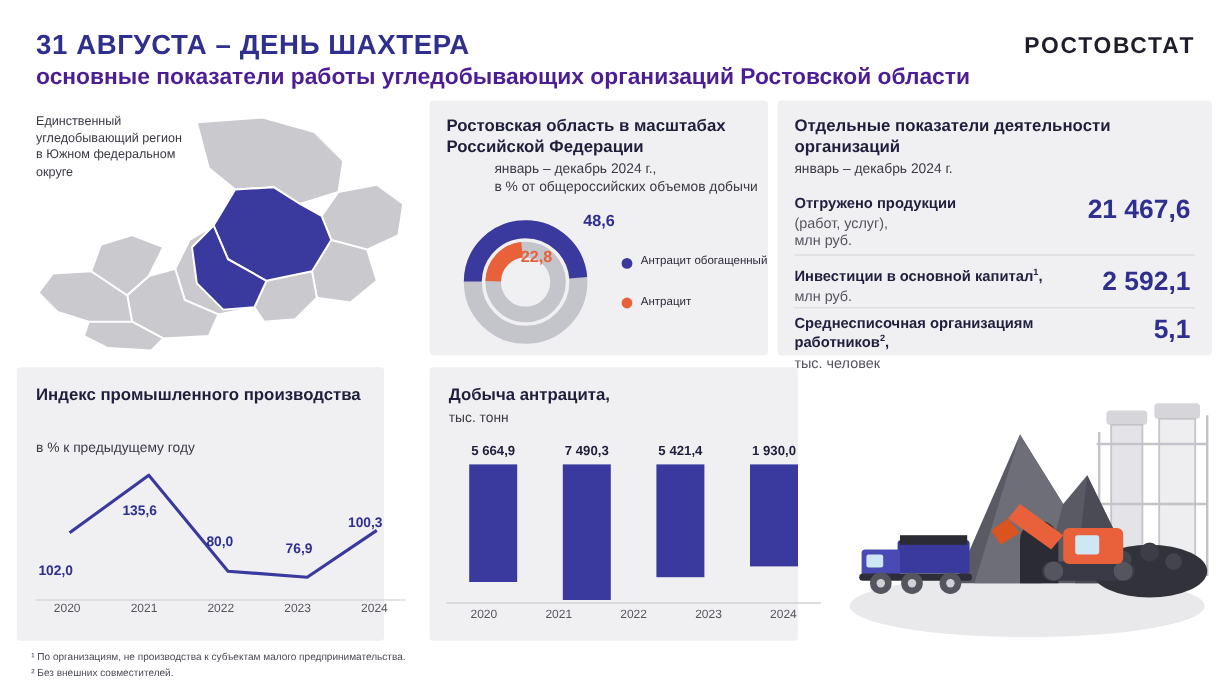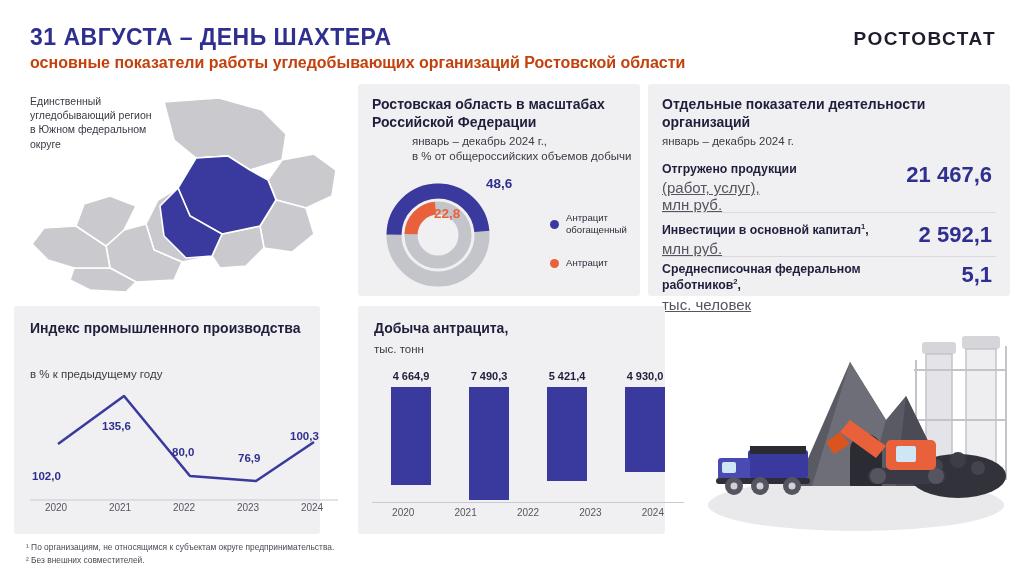--- a/index.html
+++ b/index.html
@@ -14,21 +14,21 @@
   .page { position:relative; width:1024px; height:576px; }
 
   
   .hdr-title {
     position:absolute; left:30px; top:24px;
     font-size:23px; font-weight:bold; letter-spacing:0.5px;
     color:#2f2f8f;
   }
   .hdr-sub {
     position:absolute; left:30px; top:54px;
-    font-size:16px; font-weight:bold; color:#c2410c;
+    font-size:19px; font-weight:bold; color:#4c1d95;
   }
   .brand {
     position:absolute; right:28px; top:28px;
     font-size:19px; font-weight:bold; letter-spacing:1.5px;
     color:#1d1d2b;
   }
 
   
   .map-panel { position:absolute; left:14px; top:84px; width:340px; height:212px; }
   .map-note {
@@ -49,31 +49,31 @@
   .donut-wrap { position:absolute; left:10px; top:96px; }
   .donut-lbl-blue {
     position:absolute; left:128px; top:92px;
     font-size:13.5px; font-weight:bold; color:#2f2f8f;
   }
   .donut-lbl-orange {
     position:absolute; left:76px; top:122px;
     font-size:13.5px; font-weight:bold; color:#e8613a;
   }
   .legend { position:absolute; left:160px; top:128px; font-size:9.6px; color:#2b2b3a; }
-  .legend-row { display:flex; align-items:center; margin-bottom:12px;margin-left:32px; }
+  .legend-row { display:flex; align-items:flex-end; margin-bottom:12px; }
   .legend-dot { width:9px; height:9px; border-radius:50%; margin-right:7px; margin-top:1px; flex:0 0 auto; }
   .legend-txt { line-height:1.2; }
 
   
   #ind-card { left:648px; top:84px; width:362px; height:212px; }
   #ind-card .card-title { position:absolute; left:14px; top:12px; width:330px; }
   #ind-card .card-sub   { position:absolute; left:14px; top:50px; }
   .ind-row { position:absolute; left:14px; width:336px; }
   .ind-name { font-size:12.3px; font-weight:bold; color:#1f1f3d; line-height:1.25; }
-  .ind-unit { font-size:15px; color:#55555f; margin-top:2px;text-decoration:underline; }
+  .ind-unit { font-size:12px; color:#55555f; margin-top:2px; }
   .ind-val {
     position:absolute; right:6px; top:0;
     font-size:22px; font-weight:bold; color:#2f2f8f; white-space:nowrap;
   }
   .ind-sep { position:absolute; left:14px; width:334px; height:1px; background:#d9d9de; }
   .sup { font-size:0.62em; vertical-align:super; }
 
   
   #line-card { left:14px; top:306px; width:306px; height:228px; }
   #line-card .card-title { position:absolute; left:16px; top:14px; }
@@ -175,21 +175,21 @@
     <div class="ind-sep" style="top:128px;"></div>
 
     <div class="ind-row" style="top:138px;">
       <div class="ind-name"><span>Инвестиции в основной капитал</span><span class="sup">1</span>,</div>
       <div class="ind-unit">млн руб.</div>
       <div class="ind-val">2 592,1</div>
     </div>
     <div class="ind-sep" style="top:172px;"></div>
 
     <div class="ind-row" style="top:178px;">
-      <div class="ind-name" style="width:240px;"><span>Среднесписочная федеральном работников</span><span class="sup">2</span>,</div>
+      <div class="ind-name" style="width:240px;"><span>Среднесписочная организациям работников</span><span class="sup">2</span>,</div>
       <div class="ind-unit">тыс.  человек</div>
       <div class="ind-val">5,1</div>
     </div>
   </div>
 
   <div class="card" id="line-card">
     <div class="card-title">Индекс промышленного производства</div>
     <div class="card-sub">в % к предыдущему  году</div>
 
     <svg class="line-plot" width="340" height="150" viewBox="0 0 340 150">
@@ -212,33 +212,33 @@
       <span>2024</span>
     </div>
   </div>
 
   <div class="card" id="bar-card">
     <div class="card-title">Добыча антрацита,</div>
     <div class="card-sub">тыс. тонн</div>
 
     <div class="bars">
       <div class="bar-col">
-        <div class="bar-val">4 664,9</div>
+        <div class="bar-val">5 664,9</div>
         <div class="bar-rect" style="height:98px;"></div>
       </div>
       <div class="bar-col">
         <div class="bar-val">7 490,3</div>
         <div class="bar-rect" style="height:130px;"></div>
       </div>
       <div class="bar-col">
         <div class="bar-val">5 421,4</div>
         <div class="bar-rect" style="height:94px;"></div>
       </div>
       <div class="bar-col">
-        <div class="bar-val">4 930,0</div>
+        <div class="bar-val">1 930,0</div>
         <div class="bar-rect" style="height:85px;"></div>
       </div>
     </div>
     <div class="bar-axis"></div>
     <div class="bar-xlbls">
       <span>2020</span>
       <span>2021</span>
       <span>2022</span>
       <span>2023</span>
       <span>2024</span>
@@ -289,17 +289,17 @@
       <circle cx="34" cy="186" r="9" fill="#55555f"></circle>
       <circle cx="60" cy="186" r="9" fill="#55555f"></circle>
       <circle cx="92" cy="186" r="9" fill="#55555f"></circle>
       <circle cx="34" cy="186" r="3.5" fill="#d0d0d6"></circle>
       <circle cx="60" cy="186" r="3.5" fill="#d0d0d6"></circle>
       <circle cx="92" cy="186" r="3.5" fill="#d0d0d6"></circle>
     </g>
   </svg>
 
   <div class="footnotes">
-    <div>¹ По организациям, не относящимся к субъектам округе предпринимательства.</div>
+    <div>¹ По организациям, не производства к субъектам малого предпринимательства.</div>
     <div>² Без внешних совместителей.</div>
   </div>
 
 </div>
 
 </body></html>

